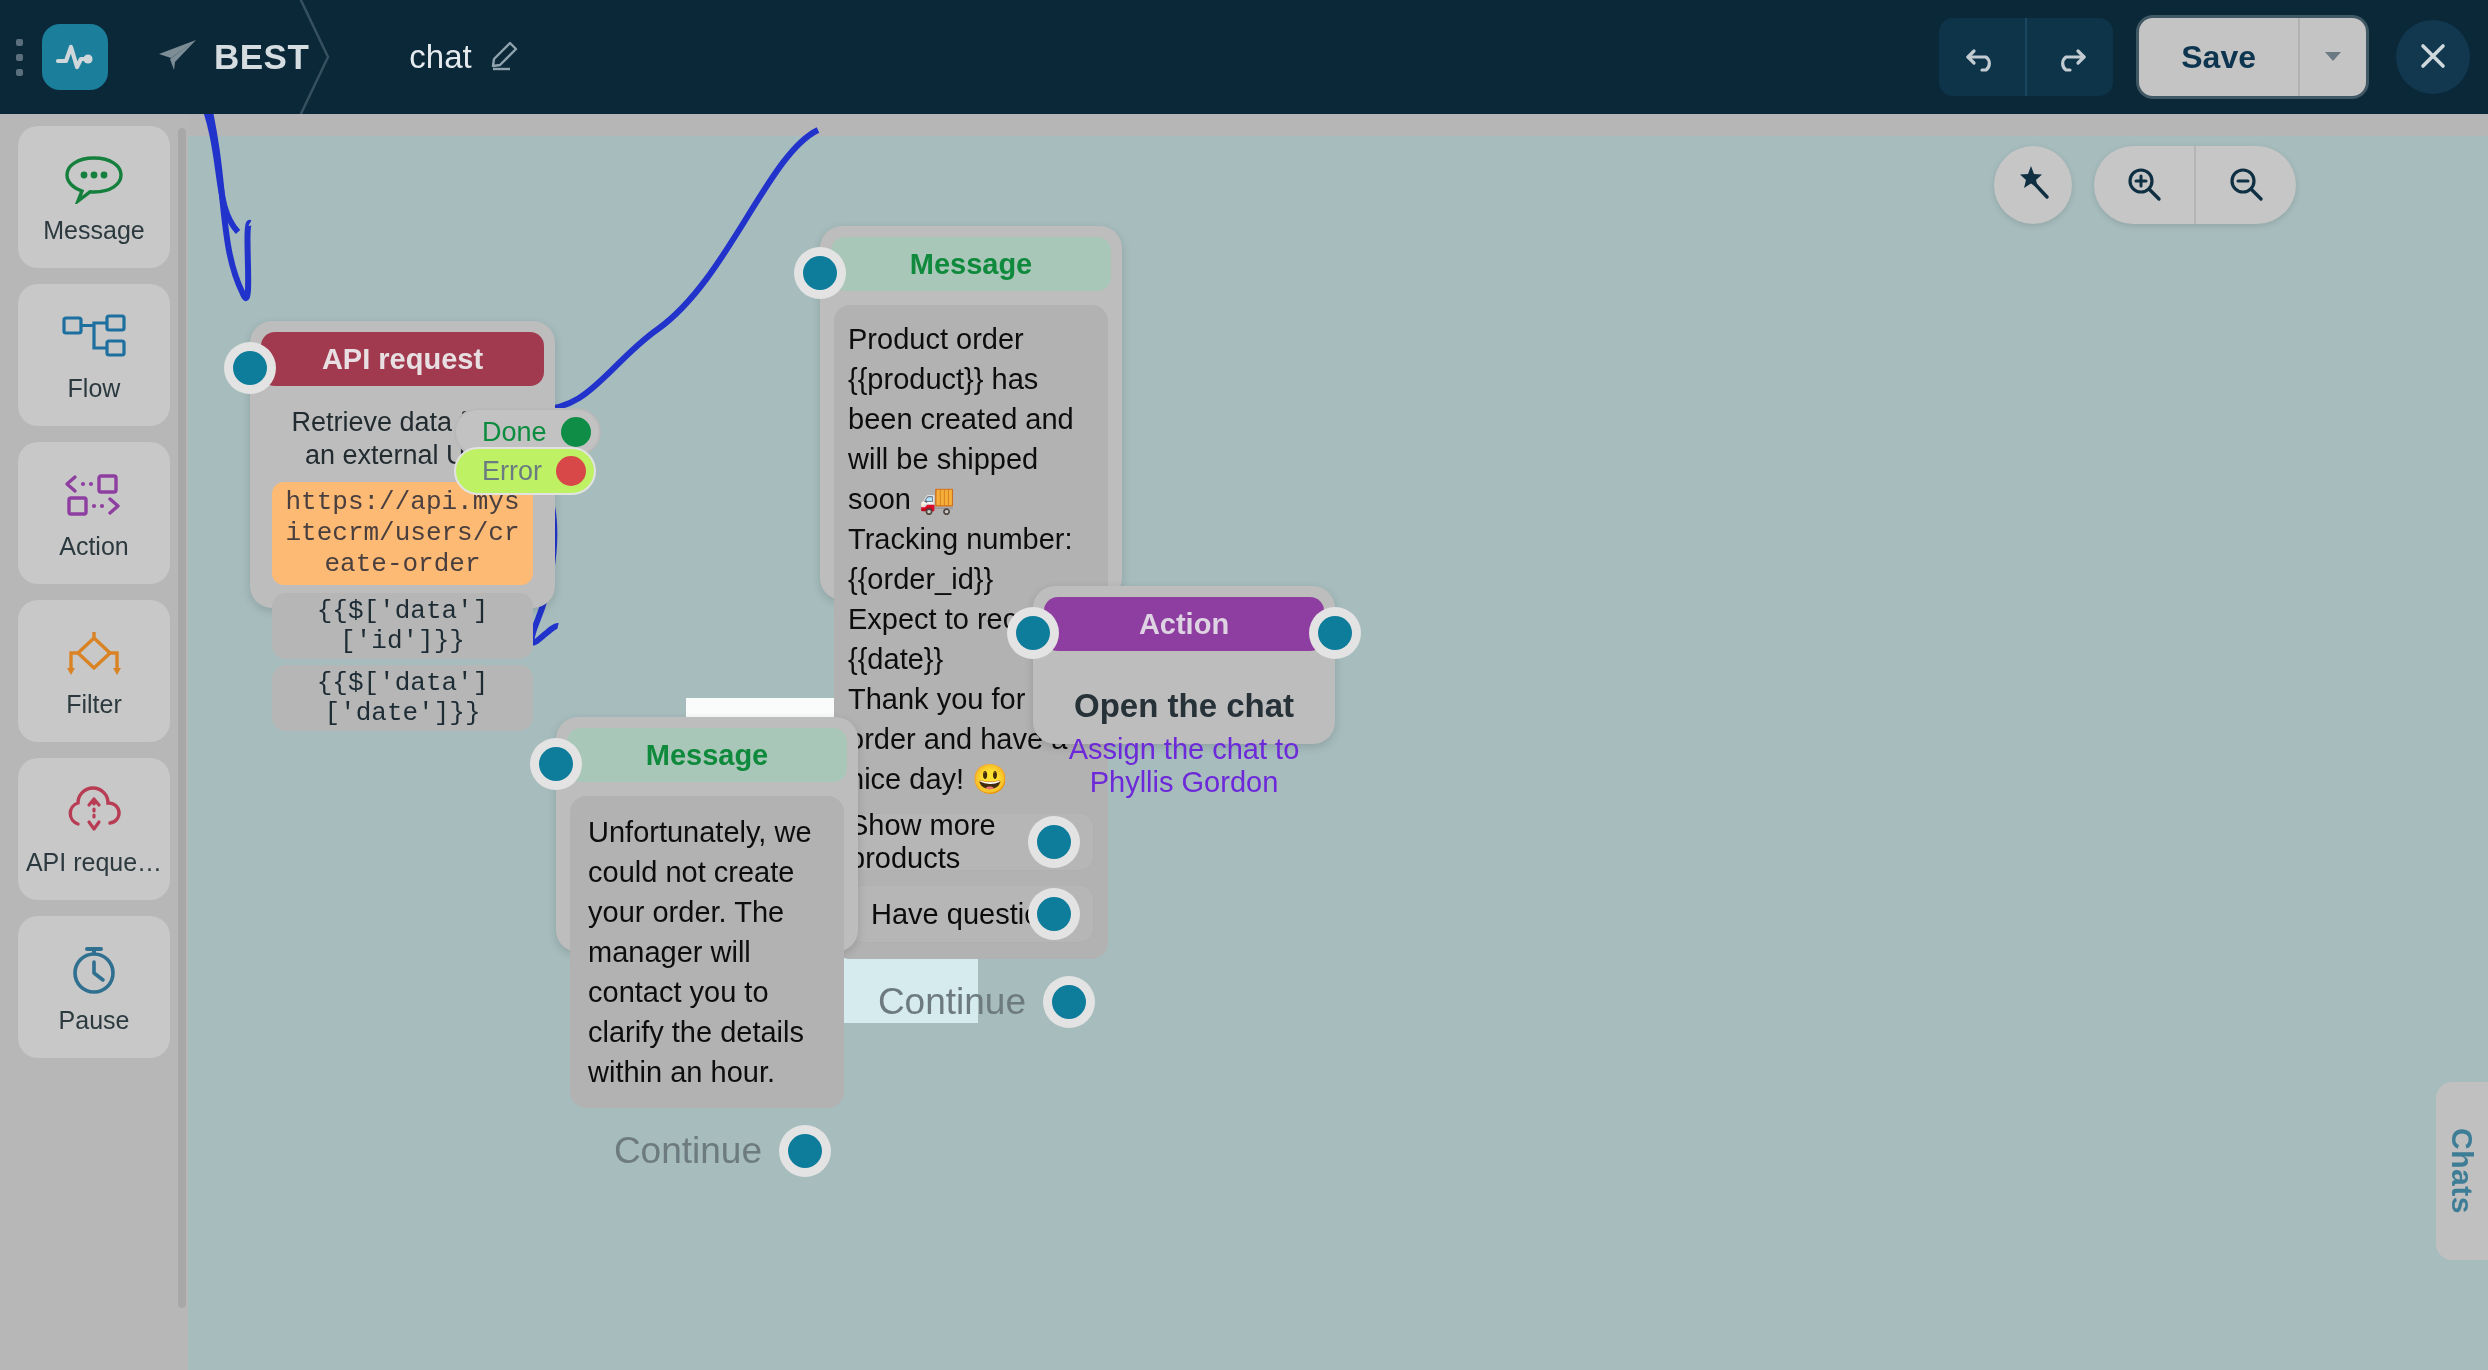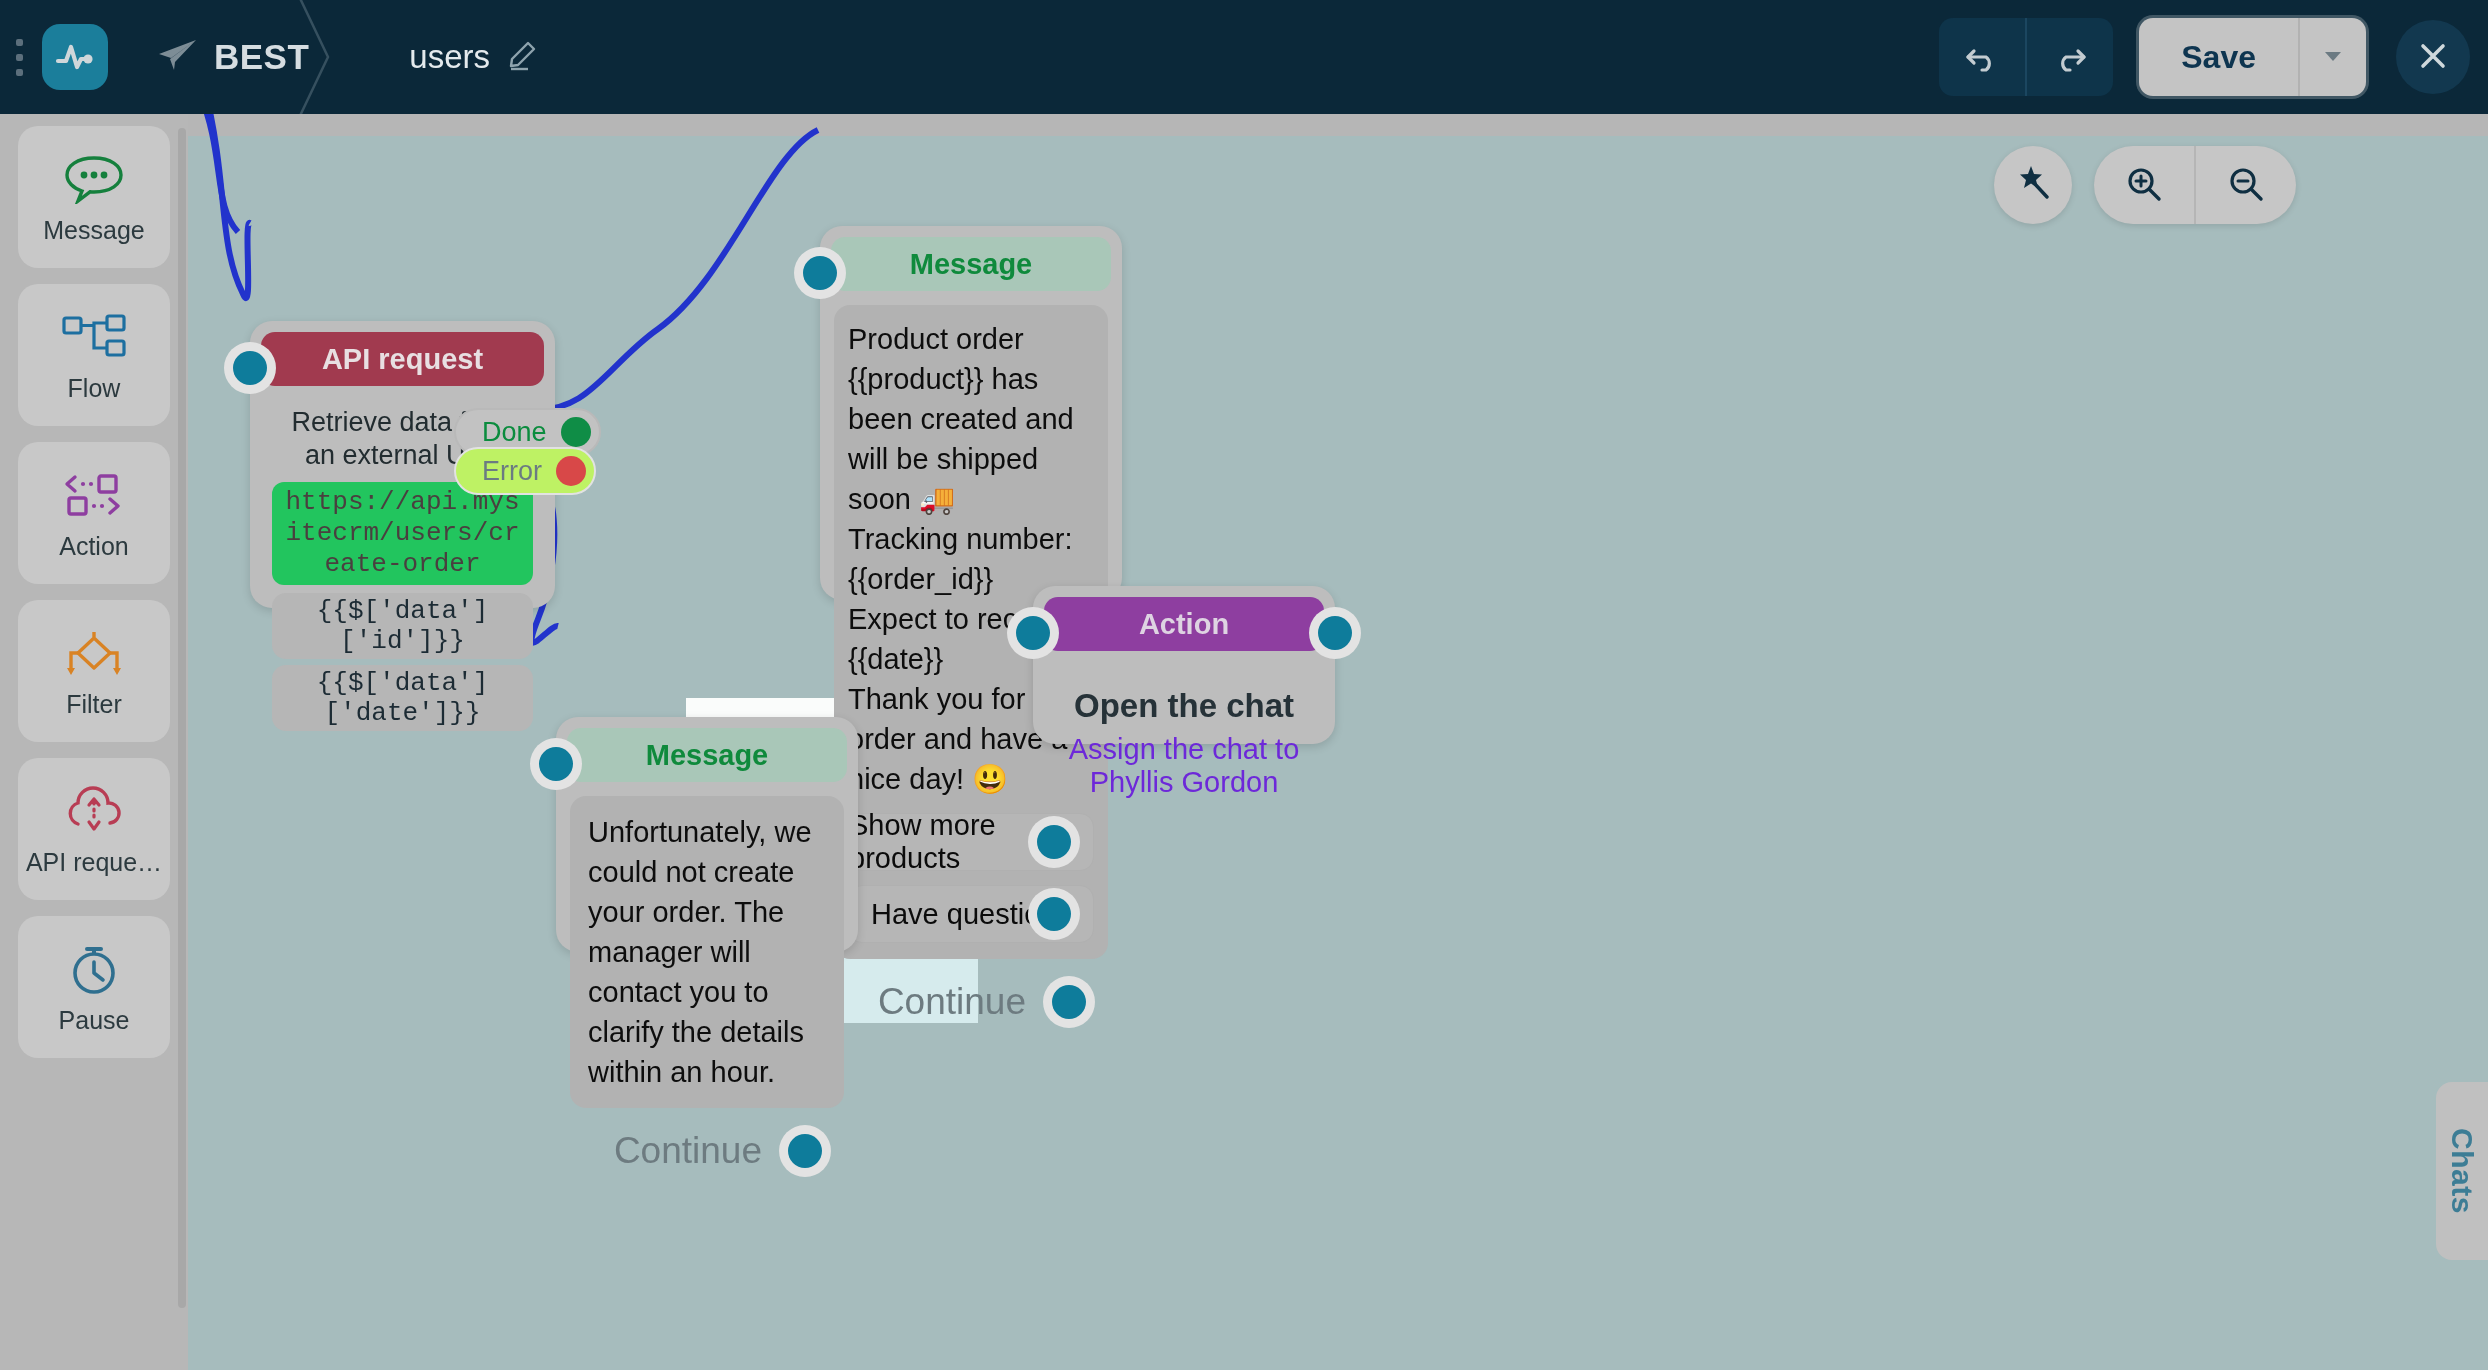--- a/index.html
+++ b/index.html
@@ -144,21 +144,21 @@
   .head-api { background:#a13a4f; color:#e8dfe2; }
   .head-msg { background:#a9c7b8; color:#0f8a3c; }
   .head-action { background:#8e3ea0; color:#ded3e2; }
 
   .node-body { padding: 14px 22px 16px 22px; }
   .api-desc {
     font-size: 27px; color:#222c30; text-align:center; line-height: 1.22;
     padding: 6px 8px 10px 8px;
   }
   .api-url {
-    background:#22c55e; border-radius: 12px; padding: 5px 10px;
+    background:#fdba74; border-radius: 12px; padding: 5px 10px;
     font-family:"Liberation Mono", monospace; font-size: 26px; color:#4a3f3f;
     text-align:center; word-break: break-all; line-height:1.2;
     margin-bottom: 8px;
   }
   .api-var {
     background:#b6b6b6; border-radius: 14px; padding: 3px 14px;
     font-family:"Liberation Mono", monospace; font-size: 26px; color:#1c2b34;
     text-align:center; width: fit-content; margin: 0 auto 6px auto;
   }
 
@@ -264,21 +264,21 @@
       </svg>
     </span>
     <span class="brandname">BEST</span>
   </div>
 
   <svg class="chev">
     <path d="M10 -6 L40 57 L10 120" fill="none" stroke="#36505f" stroke-width="2.5"></path>
   </svg>
 
   <div class="docname">
-    <span class="dtitle">users</span>
+    <span class="dtitle">chat</span>
     <span>
       <svg width="32" height="32" viewBox="0 0 32 32">
         <path d="M22 4 L28 10 L12 26 L5 27 L6 20 Z" fill="none" stroke="#8ea3ad" stroke-width="2.4" stroke-linejoin="round"></path>
         <path d="M5 30 L22 30" stroke="#8ea3ad" stroke-width="2.4"></path>
       </svg>
     </span>
   </div>
 
   <div class="topright">
     <div class="undogroup">

